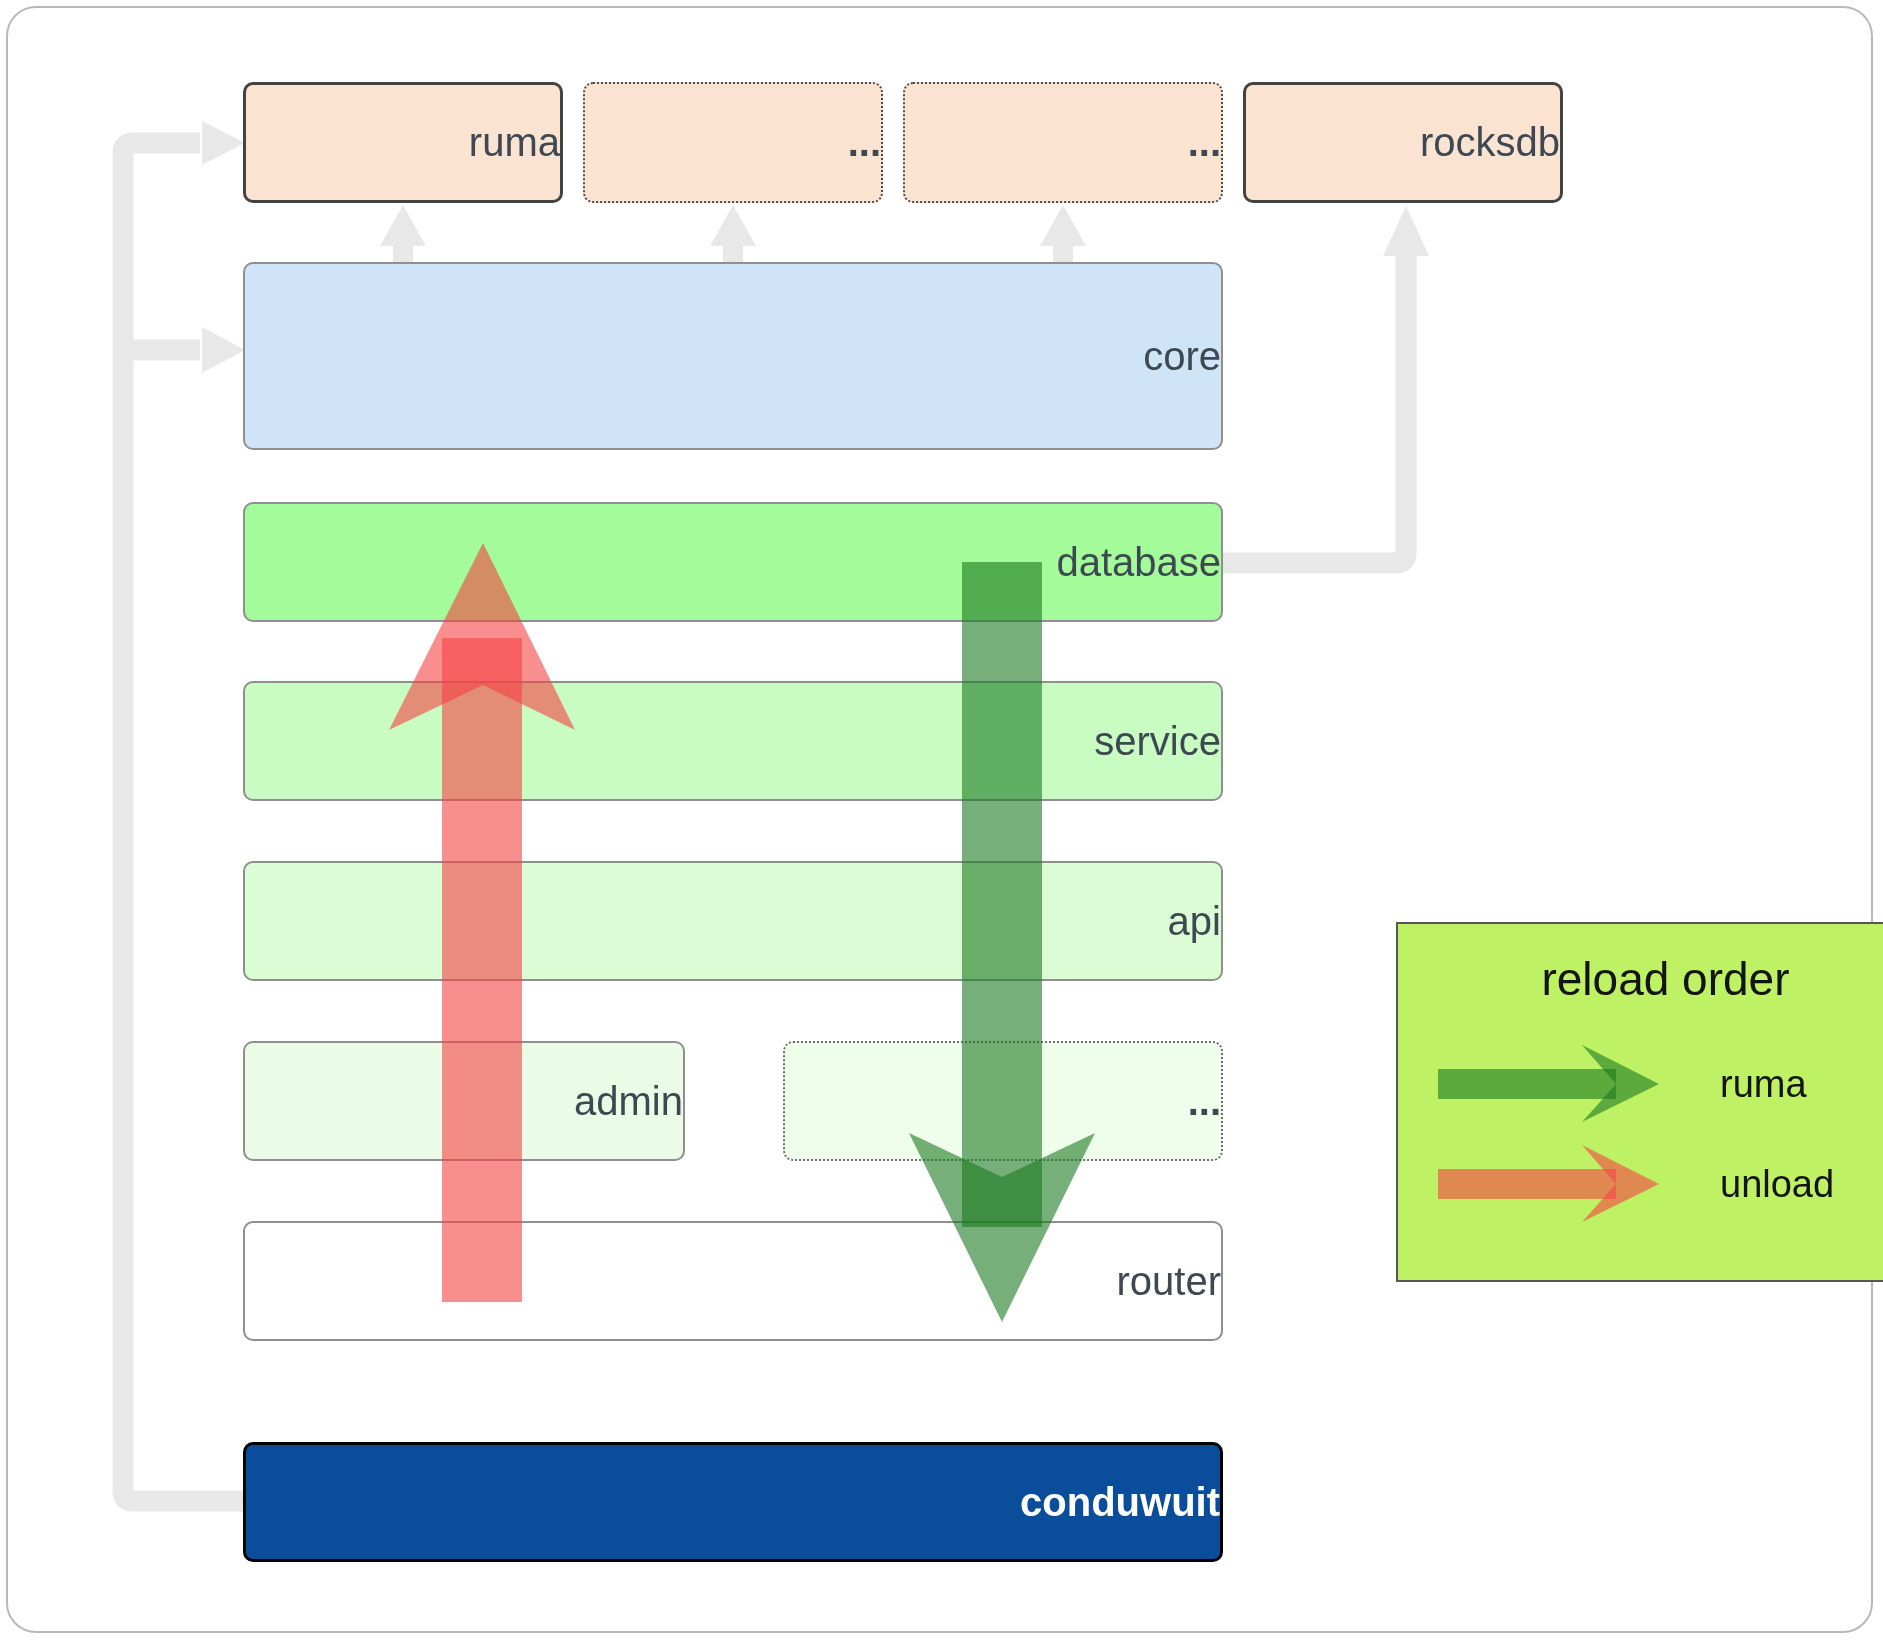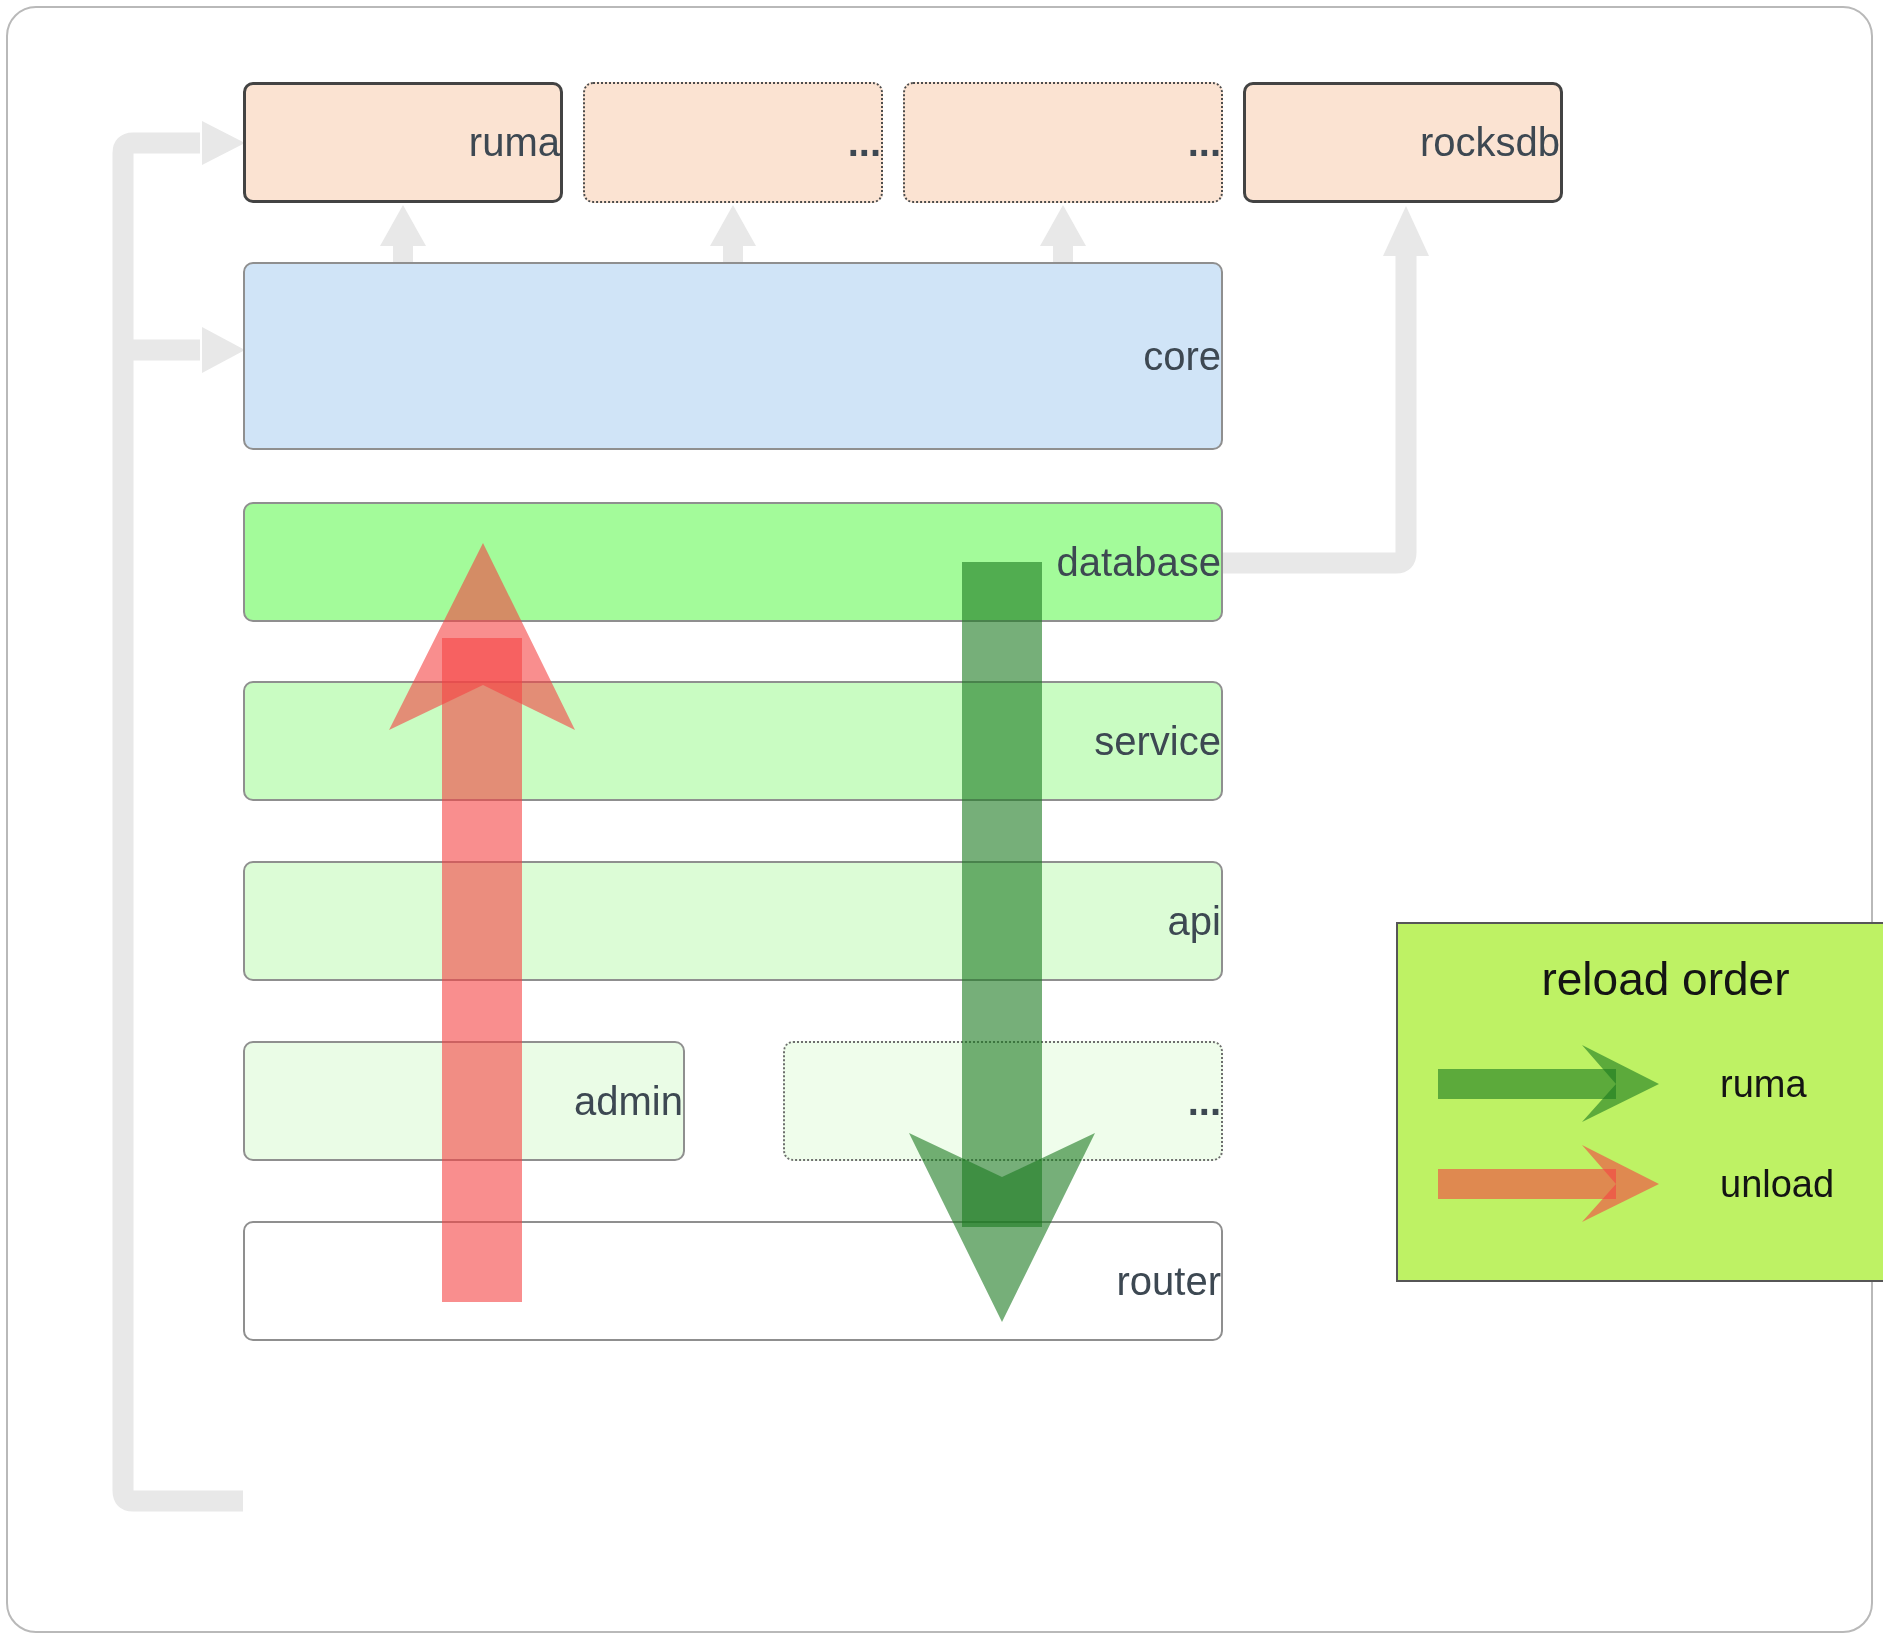--- a/index.html
+++ b/index.html
@@ -93,20 +93,23 @@
   </div>
   <div class="node n-admin">
     <span>admin</span>
   </div>
   <div class="node n-dots3">
     <span class="dots-label">...</span>
   </div>
   <div class="node n-router">
     <span>router</span>
   </div>
+  <div class="node n-conduwuit">
+    <span>conduwuit</span>
+  </div>
 
   <svg id="bigarrows" class="layer" width="1883" height="1643" viewBox="0 0 1883 1643">
     <g fill="rgba(245,67,67,0.6)">
       <rect x="442" y="638" width="80" height="664"></rect>
       <polygon points="483,543 575,730 483,685 389,730"></polygon>
     </g>
     <g fill="rgba(27,122,32,0.6)">
       <rect x="962" y="562" width="80" height="665"></rect>
       <polygon points="1002,1322 909,1133 1002,1177 1095,1133"></polygon>
     </g>

